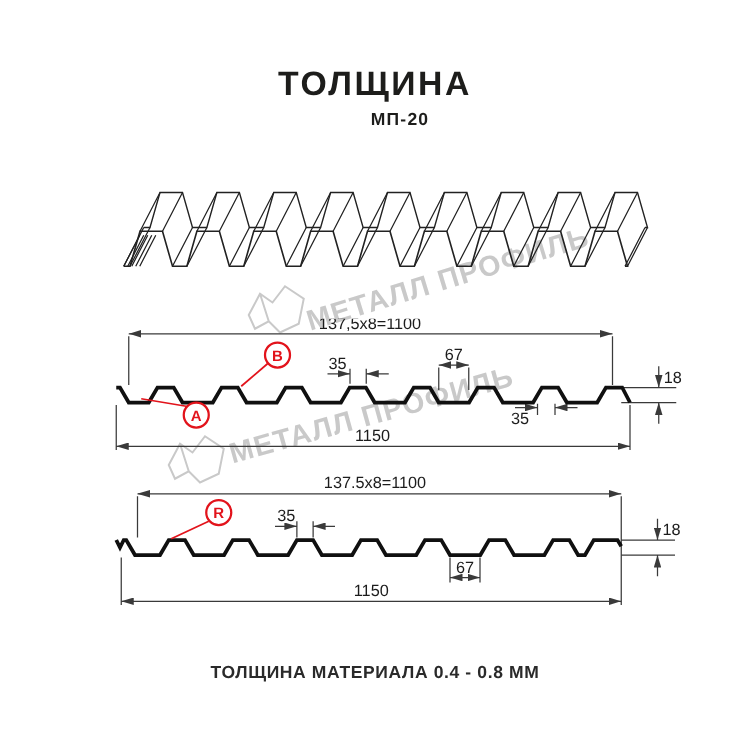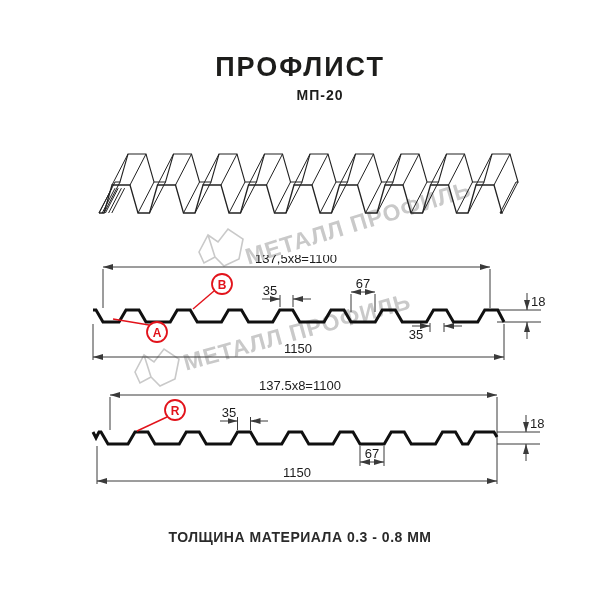--- a/index.html
+++ b/index.html
@@ -26,21 +26,21 @@
   }
   #wm1-text{left:246px;top:244px;transform:rotate(-17deg);}
   #wm2-text{left:184px;top:350px;transform:rotate(-15.5deg);}
   svg{display:block;}
   svg text{font-family:"Liberation Sans","DejaVu Sans",sans-serif;font-size:13px;fill:#1c1c1c;}
   svg text.red{font-size:12px;font-weight:bold;fill:#e2131b;}
 </style>
 </head>
 <body>
 
-<div id="title" class="abs">ПРОФЛИСТ</div>
+<div id="title" class="abs">ТОЛЩИНА</div>
 <div id="subtitle" class="abs">МП-20</div>
 
 <svg class="abs" style="left:193px;top:226px" width="54" height="42" viewBox="0 0 54 42">
   <path d="M6,26 L15,9 L25,16 L35,3 L50,13 L46,33 L31,40 L22,31 L11,37 Z M15,9 L22,31" fill="none" stroke="#c9c9c9" stroke-width="1.6"></path>
 </svg>
 <div id="wm1-text" class="abs wm-text">МЕТАЛЛ ПРОФИЛЬ</div>
 
 <svg class="abs" style="left:129px;top:346px" width="54" height="42" viewBox="0 0 54 42">
   <path d="M6,26 L15,9 L25,16 L35,3 L50,13 L46,33 L31,40 L22,31 L11,37 Z M15,9 L22,31" fill="none" stroke="#c9c9c9" stroke-width="1.6"></path>
 </svg>
@@ -145,13 +145,13 @@
     <text class="red" x="175" y="34.5" text-anchor="middle">R</text>
   </g>
 
   <text x="300" y="10" text-anchor="middle">137.5x8=1100</text>
   <text x="229" y="37" text-anchor="middle">35</text>
   <text x="372" y="78" text-anchor="middle">67</text>
   <text x="530" y="48" text-anchor="start">18</text>
   <text x="297" y="97" text-anchor="middle">1150</text>
 </svg>
 
-<div id="footer-text" class="abs">ТОЛЩИНА МАТЕРИАЛА 0.3 - 0.8 ММ</div>
+<div id="footer-text" class="abs">ТОЛЩИНА МАТЕРИАЛА 0.4 - 0.8 ММ</div>
 
 </body></html>

